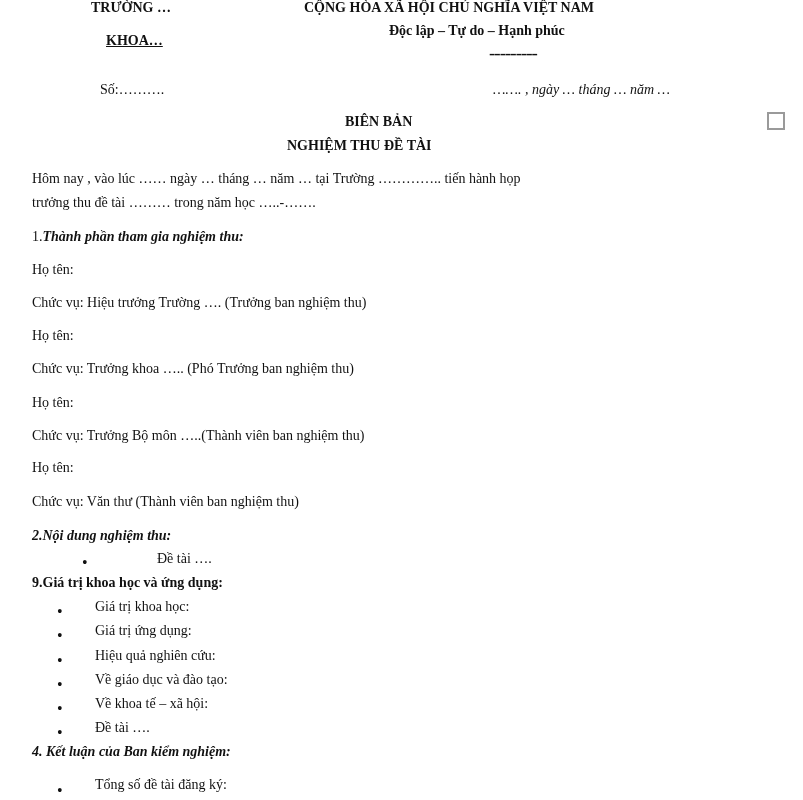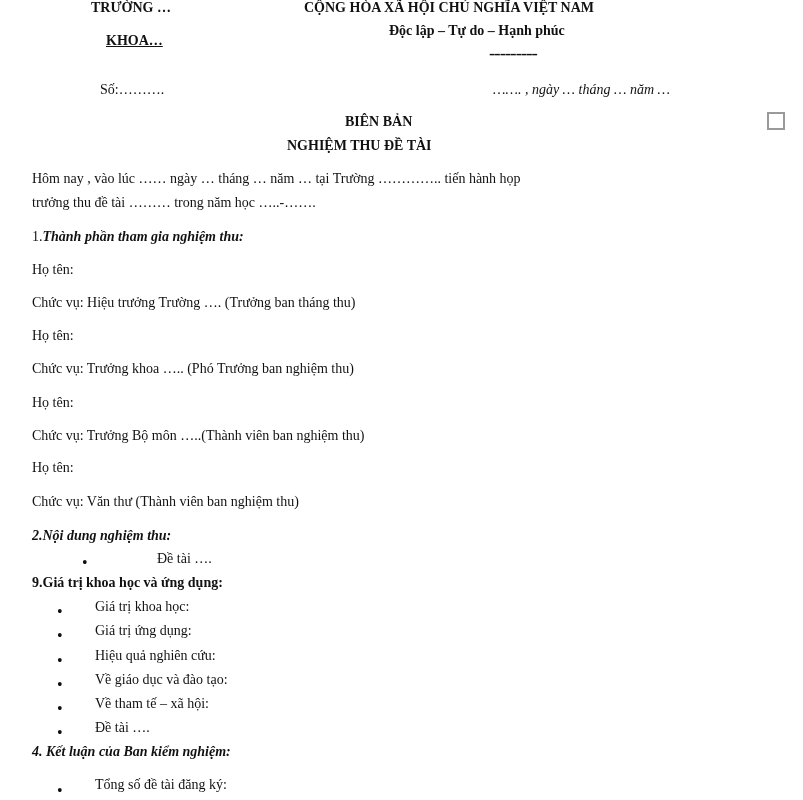--- a/index.html
+++ b/index.html
@@ -31,21 +31,21 @@
 <div class="abs b f20" style="left:345px;top:114px;">BIÊN BẢN</div>
 <div class="abs b f20" style="left:287px;top:138px;text-align:right;">NGHIỆM THU ĐỀ TÀI</div>
 
 <div class="abs f20" style="left:32px;top:171px;">Hôm nay , vào lúc …… ngày … tháng … năm … tại Trường ………….. tiến hành họp</div>
 <div class="abs f20" style="left:32px;top:195px;">trưởng thu đề tài ……… trong năm học …..-…….</div>
 
 <div class="abs f20" style="left:32px;top:229px;">
   <span>1.</span><span class="b i">Thành phần tham gia nghiệm thu:</span>
 </div>
 <div class="abs f20" style="left:32px;top:262px;">Họ tên:</div>
-<div class="abs f20" style="left:32px;top:295px;">Chức vụ: Hiệu trưởng Trường …. (Trưởng ban tháng thu)</div>
+<div class="abs f20" style="left:32px;top:295px;">Chức vụ: Hiệu trưởng Trường …. (Trưởng ban nghiệm thu)</div>
 <div class="abs f20" style="left:32px;top:328px;">Họ tên:</div>
 <div class="abs f20" style="left:32px;top:361px;">Chức vụ: Trưởng khoa ….. (Phó Trưởng ban nghiệm thu)</div>
 <div class="abs f20" style="left:32px;top:395px;">Họ tên:</div>
 <div class="abs f20" style="left:32px;top:428px;">Chức vụ: Trưởng Bộ môn …..(Thành viên ban nghiệm thu)</div>
 <div class="abs f20" style="left:32px;top:460px;">Họ tên:</div>
 <div class="abs f20" style="left:32px;top:494px;">Chức vụ: Văn thư (Thành viên ban nghiệm thu)</div>
 
 <div class="abs b i f20" style="left:32px;top:528px;">2.Nội dung nghiệm thu:</div>
 <div class="bullet" style="left:82px;top:554px;">•</div>
 <div class="abs f20" style="left:157px;top:551px;">Đề tài ….</div>
@@ -53,19 +53,19 @@
 <div class="abs b f20" style="left:32px;top:575px;">9.Giá trị khoa học và ứng dụng:</div>
 <div class="bullet" style="left:57px;top:603px;">•</div>
 <div class="abs f20" style="left:95px;top:599px;">Giá trị khoa học:</div>
 <div class="bullet" style="left:57px;top:627px;">•</div>
 <div class="abs f20" style="left:95px;top:623px;">Giá trị ứng dụng:</div>
 <div class="bullet" style="left:57px;top:652px;">•</div>
 <div class="abs f20" style="left:95px;top:648px;">Hiệu quả nghiên cứu:</div>
 <div class="bullet" style="left:57px;top:676px;">•</div>
 <div class="abs f20" style="left:95px;top:672px;">Về giáo dục và đào tạo:</div>
 <div class="bullet" style="left:57px;top:700px;">•</div>
-<div class="abs f20" style="left:95px;top:696px;">Về tham tế – xã hội:</div>
+<div class="abs f20" style="left:95px;top:696px;">Về khoa tế – xã hội:</div>
 <div class="bullet" style="left:57px;top:724px;">•</div>
 <div class="abs f20" style="left:95px;top:720px;">Đề tài ….</div>
 
 <div class="abs b i f20" style="left:32px;top:744px;">4. Kết luận của Ban kiểm nghiệm:</div>
 <div class="bullet" style="left:57px;top:782px;">•</div>
 <div class="abs f20" style="left:95px;top:777px;">Tổng số đề tài đăng ký:</div>
 
 </body></html>

